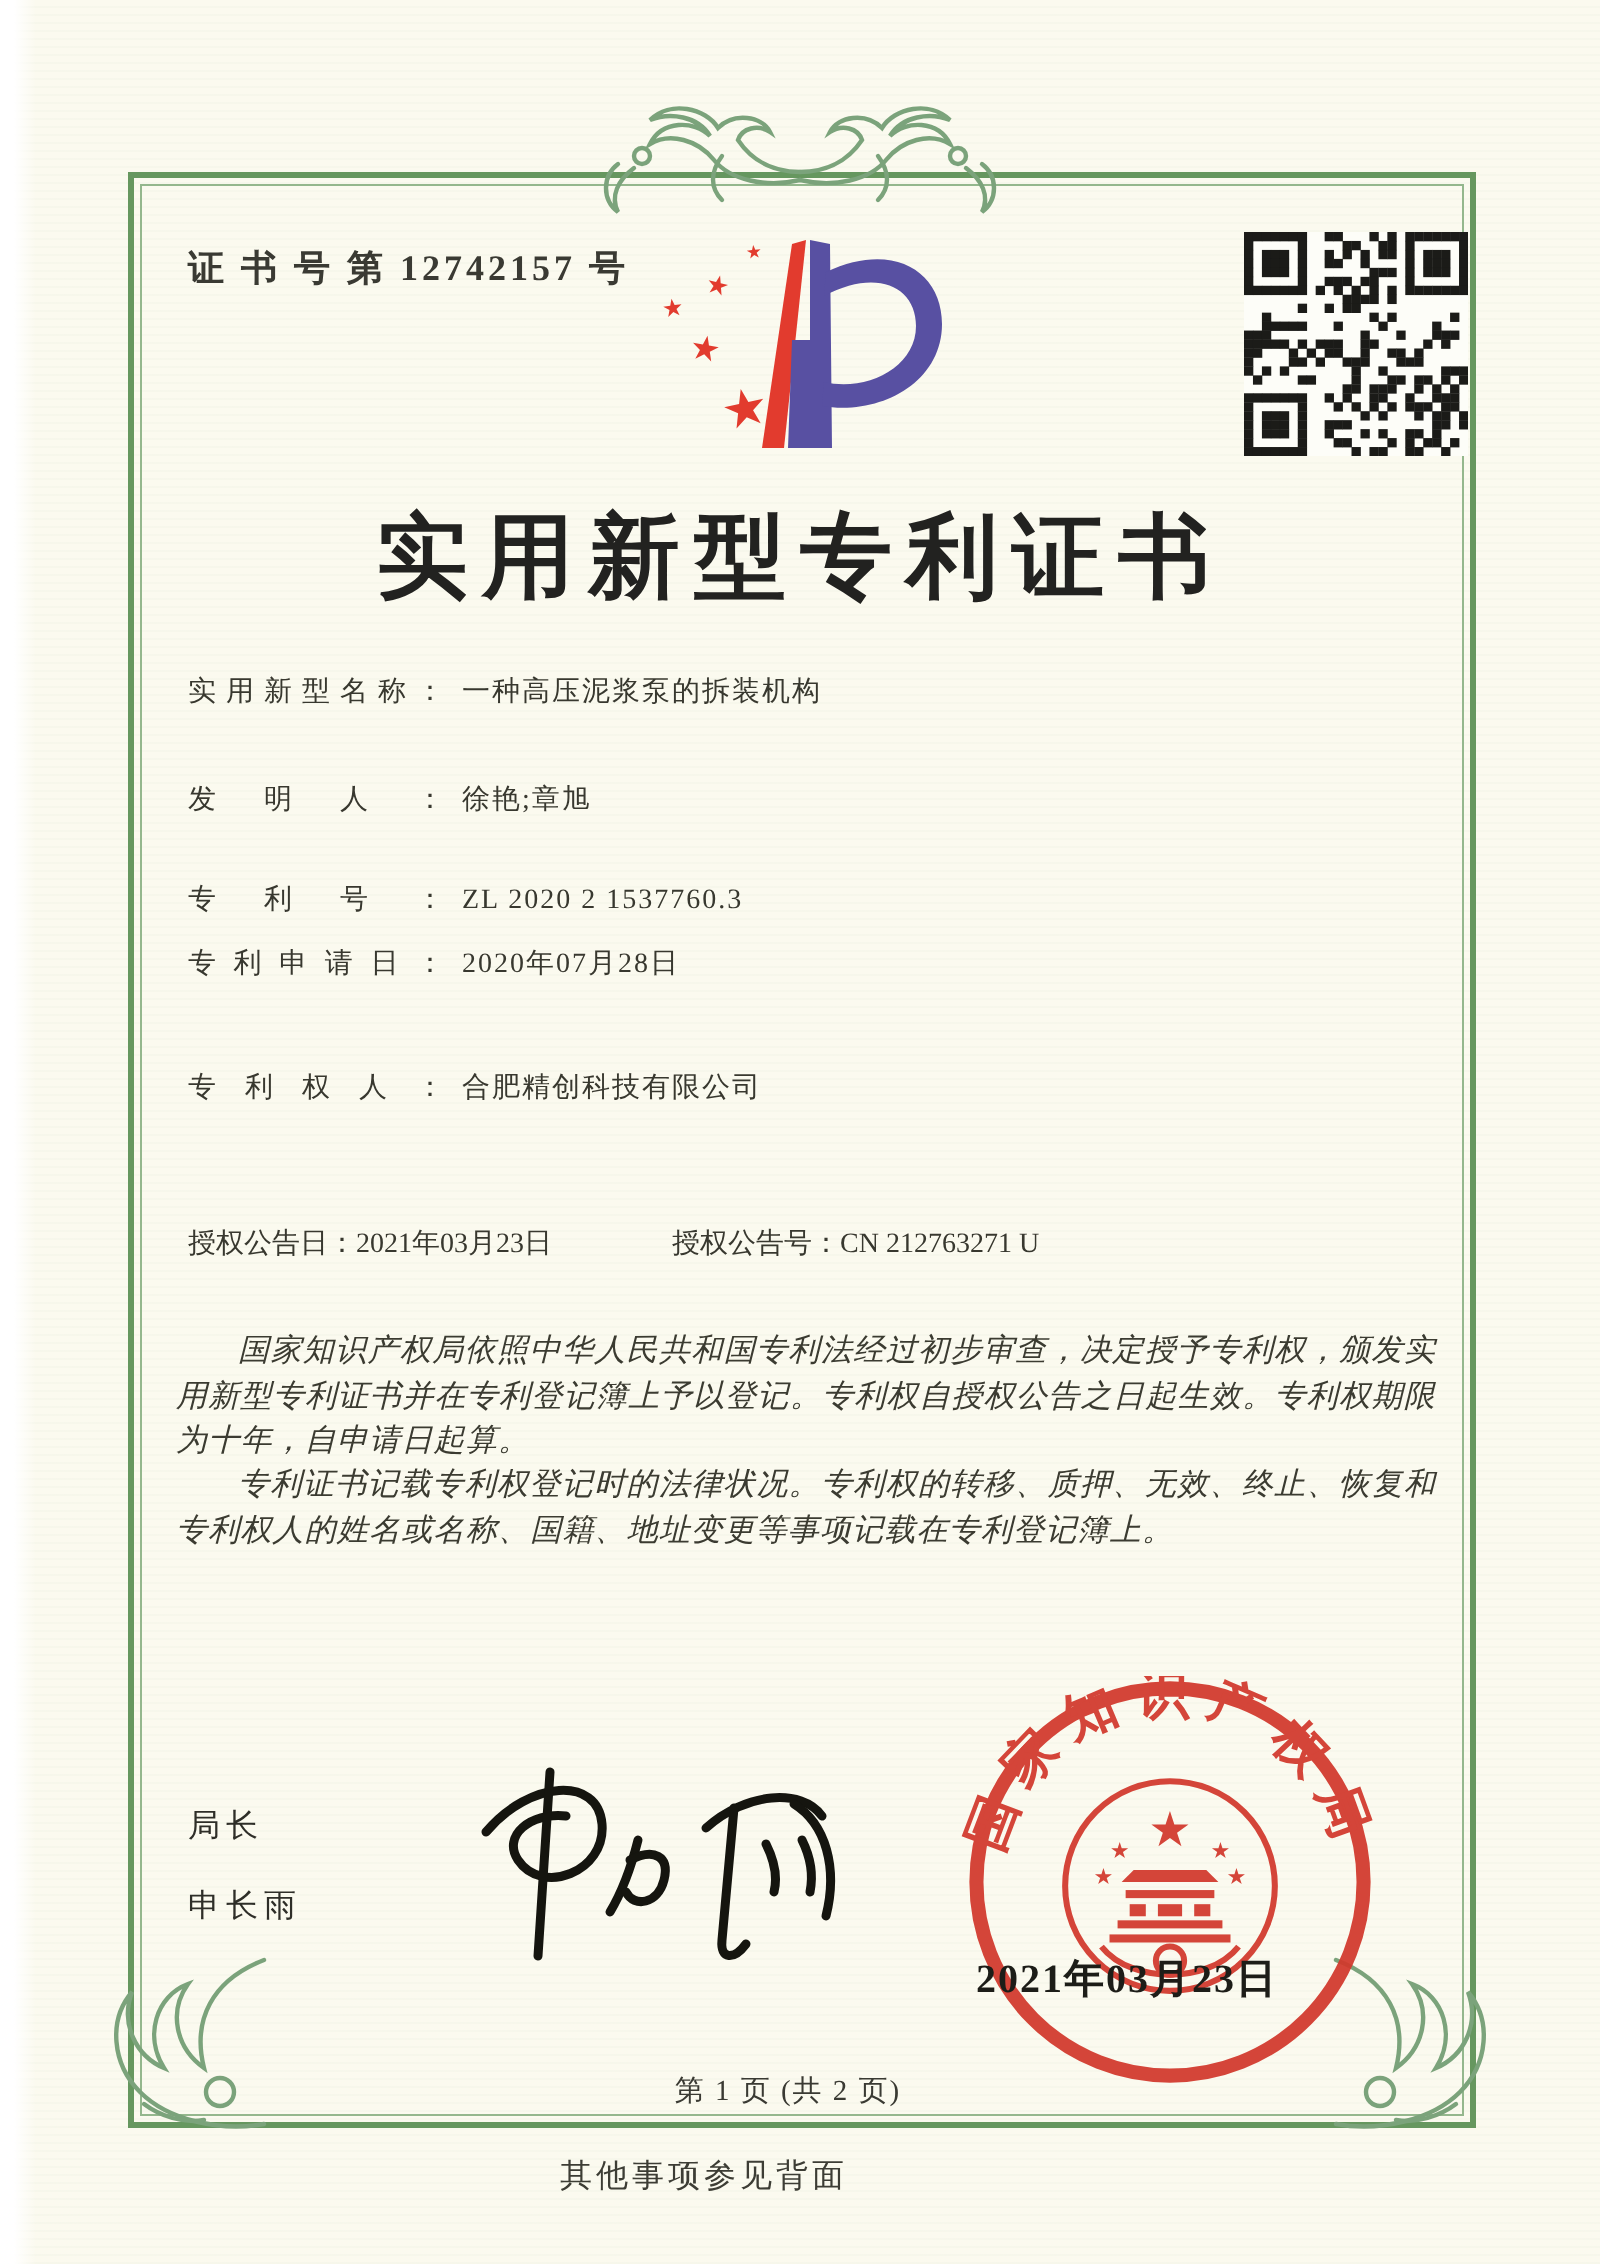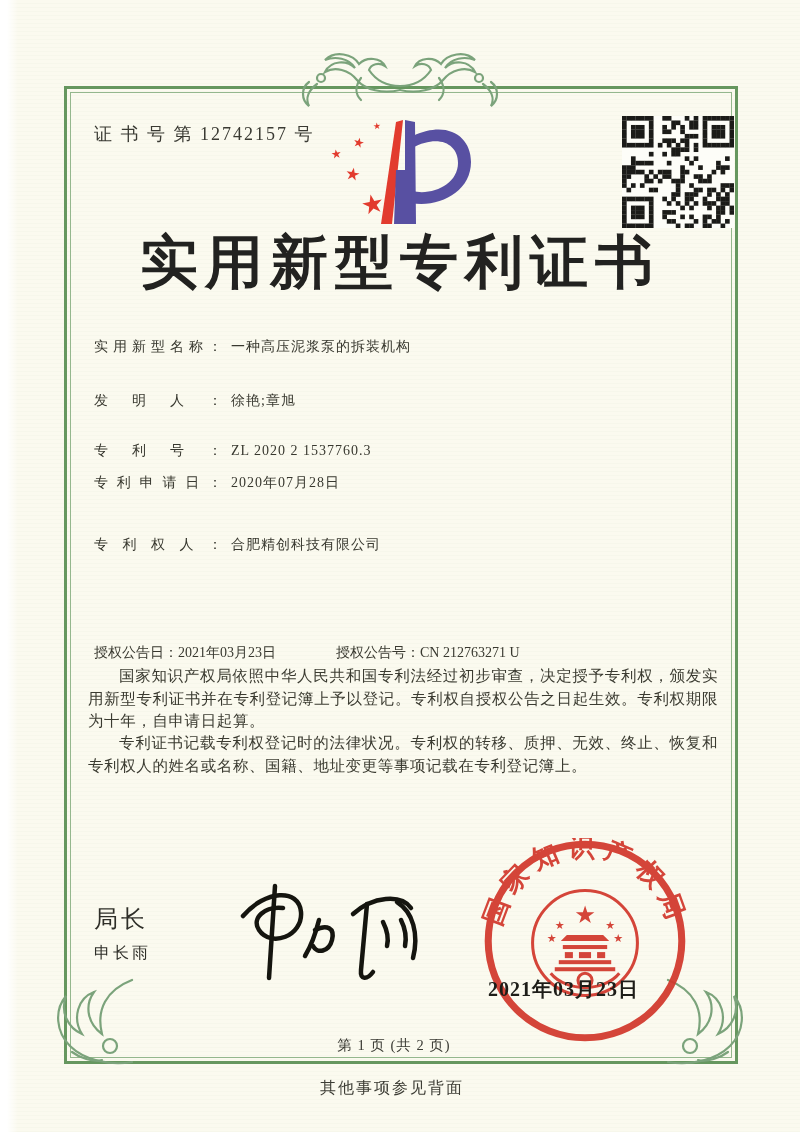--- a/index.html
+++ b/index.html
@@ -23,54 +23,54 @@
   }
   .frame-inner{
     position:absolute;inset:3px;border:1px solid #94b78d;
   }
   .ornament-top{position:absolute;left:295px;top:48px;width:210px;height:66px;}
   .flourish{position:absolute;width:96px;height:96px;}
   .flourish.bl{left:40px;top:976px;}
   .flourish.br{left:664px;top:976px;transform:scaleX(-1);}
   svg.green-deco path, svg.green-deco circle{stroke:#7ba37b;fill:none;stroke-width:2.2;stroke-linecap:round;}
 
-  .cert-no{position:absolute;left:94px;top:122px;font-size:18px;letter-spacing:2px;color:#3a3a33;}
+  .cert-no{position:absolute;left:94px;top:122px;font-size:18px;letter-spacing:2px;color:#3a3a33;font-weight:bold;}
 
   .logo{position:absolute;left:323px;top:110px;width:154px;height:120px;}
   .logo .star{position:absolute;color:#e23b2e;line-height:1;}
 
   .qr{position:absolute;left:622px;top:116px;width:112px;height:112px;background:#fdfdf8;}
 
   .title{
-    position:absolute;left:0;top:224px;width:800px;text-align:center;
-    font-size:58px;font-weight:600;letter-spacing:7px;color:#222220;
+    position:absolute;left:0;top:248px;width:800px;text-align:center;
+    font-size:46px;font-weight:600;letter-spacing:7px;color:#222220;
   }
 
   .frow{position:absolute;left:94px;font-size:14px;line-height:26px;color:#38382f;white-space:nowrap;}
   .flabel{display:inline-block;width:128px;text-align:justify;text-align-last:justify;vertical-align:top;}
   .fvalue{margin-left:9px;letter-spacing:1px;}
   .frow.addr{white-space:normal;display:flex;}
   .frow.addr .fvalue{width:482px;line-height:27px;}
   .grant-gap{display:inline-block;width:60px;}
   .p1{position:absolute;left:88px;top:665px;width:630px;}
   .p2{position:absolute;left:88px;top:732px;width:630px;}
-  .p1,.p2{font-size:15.5px;line-height:22.5px;text-align:justify;text-indent:2em;letter-spacing:0.6px;color:#3b3b31;margin:0;}
-
-  .director-title{position:absolute;left:94px;top:903px;font-size:24px;letter-spacing:3px;color:#2e2e28;}
+  .p1,.p2{font-size:15.5px;line-height:22.5px;text-align:justify;text-indent:2em;letter-spacing:0.6px;color:#3b3b31;margin:0;font-style:italic;}
+
+  .director-title{position:absolute;left:94px;top:903px;font-size:16px;letter-spacing:3px;color:#2e2e28;}
   .director-name{position:absolute;left:94px;top:943px;font-size:16px;letter-spacing:3px;color:#2e2e28;}
   .signature{position:absolute;left:215px;top:878px;width:215px;height:112px;}
   .signature path{stroke:#15150f;stroke-width:4.5;fill:none;stroke-linecap:round;stroke-linejoin:round;}
 
   .seal{position:absolute;left:462px;top:838px;width:246px;height:206px;opacity:.93;}
   .seal-date{
     position:absolute;left:488px;top:976px;width:190px;font-size:20px;font-weight:600;
     color:#1d1d18;letter-spacing:1px;z-index:5;white-space:nowrap;
   }
   .page-indicator{position:absolute;left:0;top:1036px;width:788px;text-align:center;font-size:14.5px;letter-spacing:1px;color:#3a3a33;}
-  .back-note{position:absolute;left:0;top:1078px;width:704px;text-align:center;font-size:16px;letter-spacing:2px;color:#3d3d35;padding-left:40px;}
+  .back-note{position:absolute;left:0;top:1078px;width:704px;text-align:center;font-size:16px;letter-spacing:2px;color:#3d3d35;}
 </style>
 </head>
 <body>
 
 <div class="texture"></div>
 
 <div class="frame">
   <div class="frame-inner"></div>
 </div>
 
@@ -389,21 +389,21 @@
   <span class="flabel">专利号：</span><span class="fvalue">ZL 2020 2 1537760.3</span>
 </div>
 <div class="frow" style="top:470px">
   <span class="flabel">专利申请日：</span><span class="fvalue">2020年07月28日</span>
 </div>
 <div class="frow" style="top:532px">
   <span class="flabel">专利权人：</span><span class="fvalue">合肥精创科技有限公司</span>
 </div>
 <div class="frow addr" style="top:578px">
 </div>
-<div class="frow" style="top:640px">
+<div class="frow" style="top:610px">
   <span>授权公告日：</span><span>2021年03月23日</span><span class="grant-gap"></span><span>授权公告号：</span><span>CN 212763271 U</span>
 </div>
 
 <p class="p1">国家知识产权局依照中华人民共和国专利法经过初步审查，决定授予专利权，颁发实用新型专利证书并在专利登记簿上予以登记。专利权自授权公告之日起生效。专利权期限为十年，自申请日起算。</p>
 <p class="p2">专利证书记载专利权登记时的法律状况。专利权的转移、质押、无效、终止、恢复和专利权人的姓名或名称、国籍、地址变更等事项记载在专利登记簿上。</p>
 
 <div class="director-title">局长</div>
 <div class="director-name">申长雨</div>
 <svg class="signature" viewBox="0 0 215 112">
   <path d="M28,38 C50,12 84,10 86,34 C88,58 56,70 44,52 C36,40 50,28 68,30"></path>

